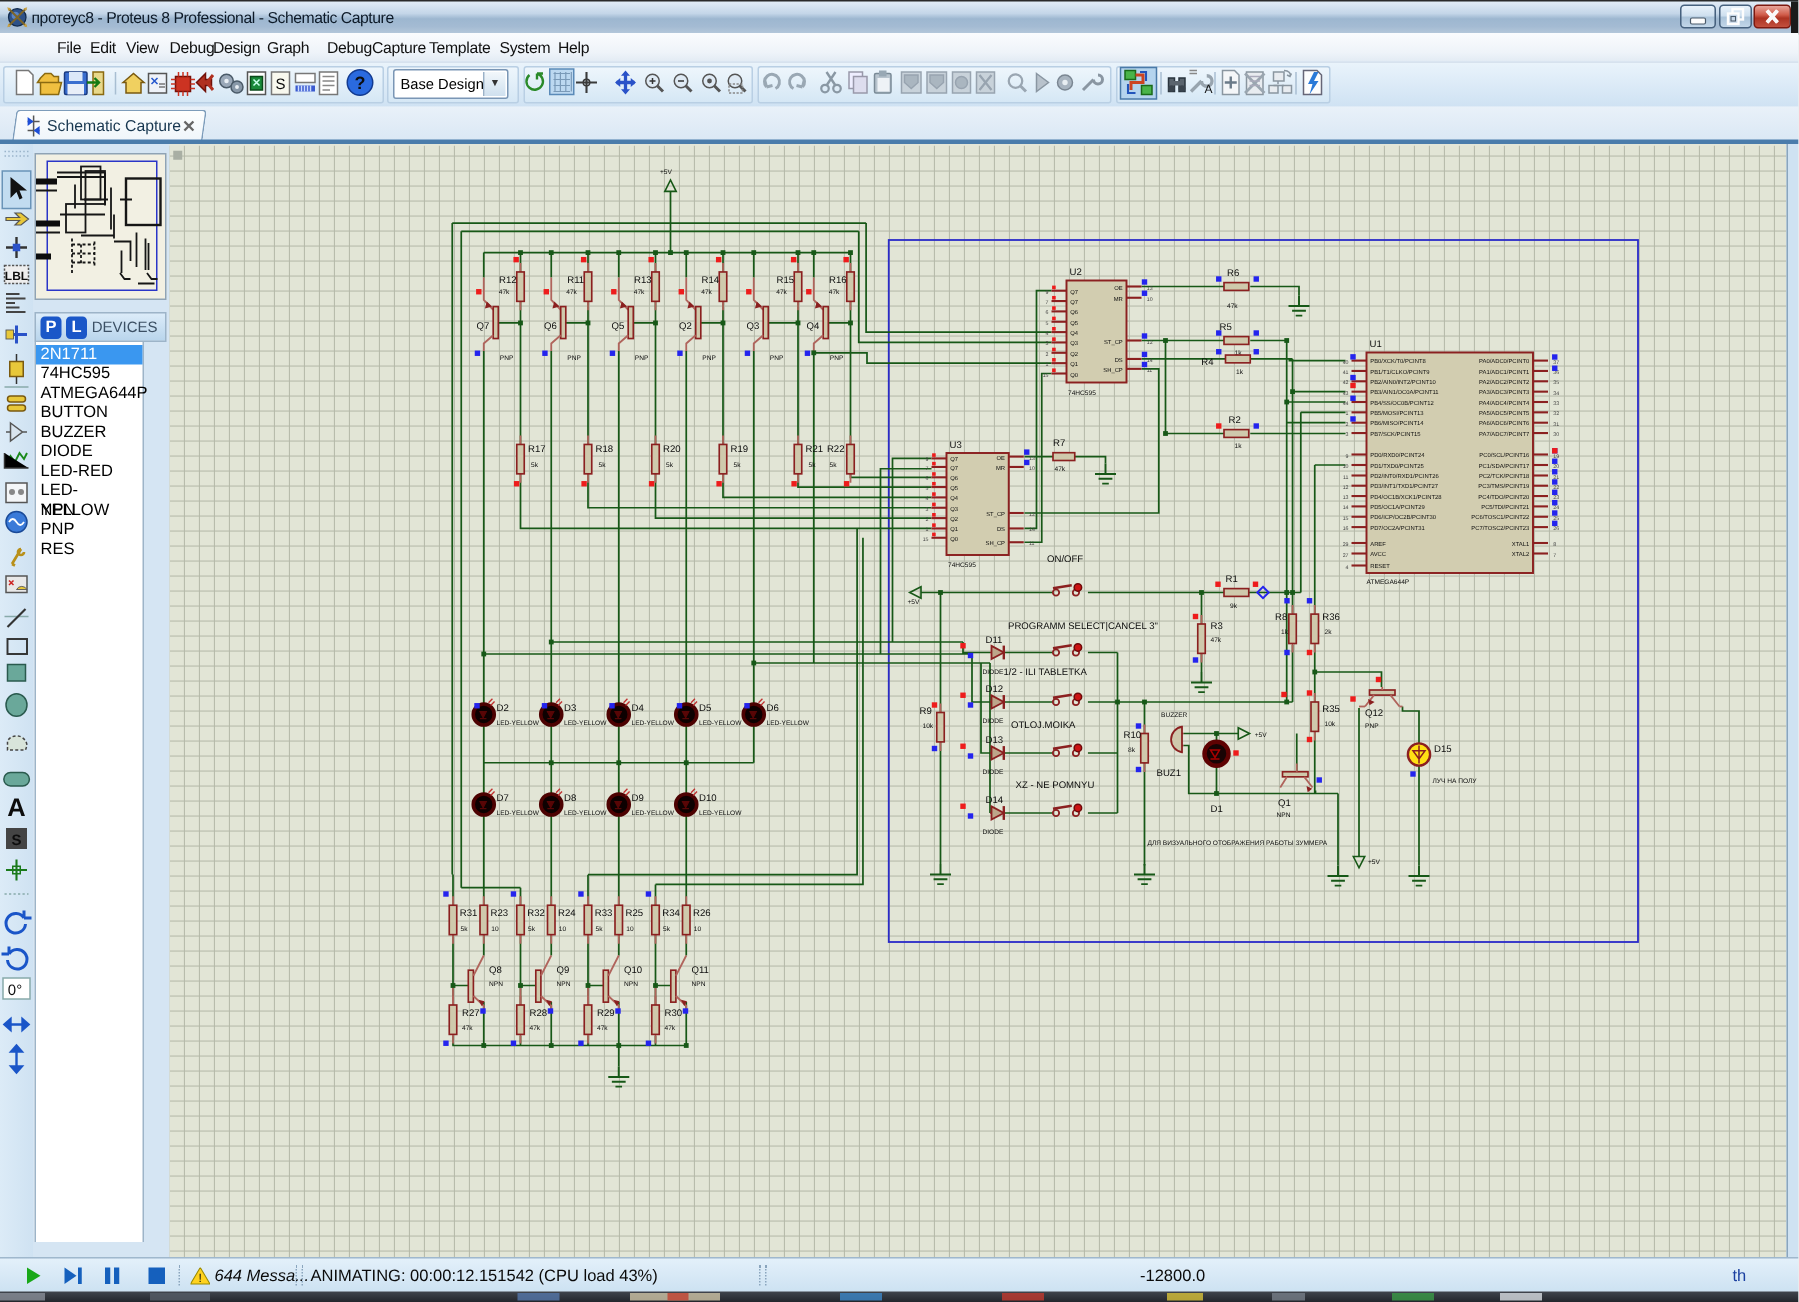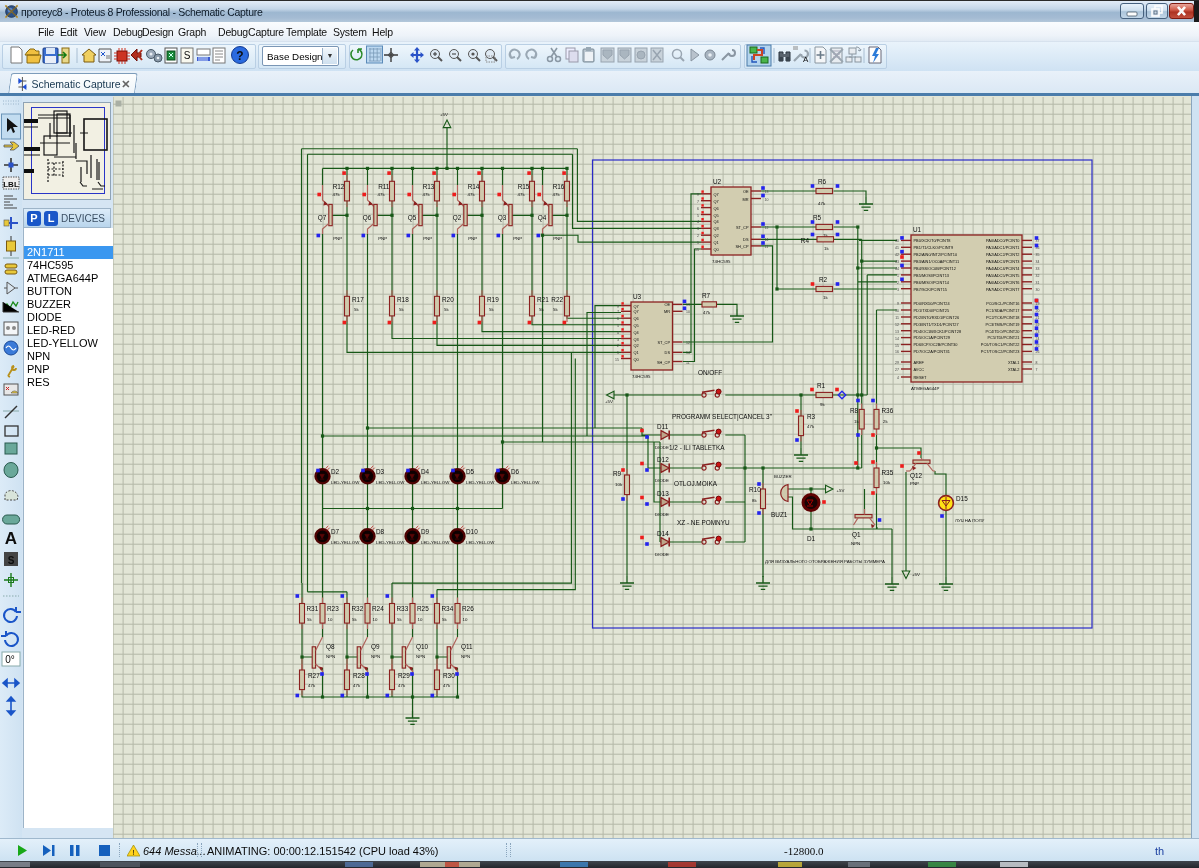--- a/index.html
+++ b/index.html
@@ -34,21 +34,21 @@
 #tab .tx{position:absolute;left:111px;top:4px;font-size:11px;color:#666;transform:skewX(8deg);font-weight:bold;}
 
 #lstrip{position:absolute;left:0;top:96px;width:22px;height:742px;
  background:linear-gradient(90deg,#dcebf7,#cfe2f2);}
 
 #lpanel{position:absolute;left:22px;top:96px;width:91px;height:742px;background:#d5e5f3;}
 #overview{position:absolute;left:1px;top:6px;width:88px;height:98px;background:#f2f0e3;border:1px solid #8fa3b5;}
 #ovrect{position:absolute;left:7px;top:4px;width:74px;height:87px;border:1px solid #2a35c8;}
 #devhdr{position:absolute;left:1px;top:112px;width:88px;height:20px;
  background:linear-gradient(#dcecf9,#b9d5ec);border:1px solid #9db4c8;}
-#devlist{position:absolute;left:1px;top:132px;width:100px;height:600px;background:#fff;border-left:1px solid #9db4c8;border-right:1px solid #9db4c8;padding-top:18px;}
+#devlist{position:absolute;left:1px;top:132px;width:73px;height:600px;background:#fff;border-left:1px solid #9db4c8;border-right:1px solid #9db4c8;padding-top:2px;}
 .dev{font-size:11px;color:#000;padding-left:3px;height:13px;line-height:13px;}
 .devsel{background:#3a97f0;color:#fff;}
 
 #canvas{position:absolute;left:113px;top:96px;width:1078px;height:742px;background:#e3e6d8;}
 #rstrip{position:absolute;left:1191px;top:96px;width:8px;height:742px;background:#cfe2f2;border-left:1px solid #8aa5bd;}
 
 #statusbar{position:absolute;left:0;top:838px;width:1199px;height:23px;
  background:linear-gradient(#e3f0fa,#cde2f2);border-top:1px solid #9fb8cd;font-size:11px;color:#0a0a0a;}
 #taskbar{position:absolute;left:0;top:861px;width:1199px;height:7px;background:linear-gradient(#40454d,#23262c);}
 .tkb{position:absolute;top:1px;height:5px;opacity:0.8;}
@@ -1064,21 +1064,21 @@
     <svg style="position:absolute;left:127px;top:6px" width="13" height="12" viewBox="0 0 13 12">
         <path d="M6.5 0 L13 11 H0 Z" fill="#ffd21e" stroke="#9a8a00" stroke-width=".7"></path>
         <text x="6.5" y="9.5" font-size="8" text-anchor="middle" fill="#000" font-family="Liberation Sans">!</text>
       </svg>
     <div style="position:absolute;left:143px;top:6px;font-style:italic;">644 Messa...</div>
     <div style="position:absolute;left:197px;top:4px;width:1px;height:14px;border-left:1px dotted #8aa5bd"></div>
     <div style="position:absolute;left:201px;top:4px;width:1px;height:14px;border-left:1px dotted #8aa5bd"></div>
     <div style="position:absolute;left:207px;top:6px;">ANIMATING: 00:00:12.151542 (CPU load 43%)</div>
     <div style="position:absolute;left:506px;top:4px;width:1px;height:14px;border-left:1px dotted #8aa5bd"></div>
     <div style="position:absolute;left:510px;top:4px;width:1px;height:14px;border-left:1px dotted #8aa5bd"></div>
-    <div style="position:absolute;left:784px;top:6px;font-family:Liberation Serif, serif;">-12800.0</div>
+    <div style="position:absolute;left:760px;top:6px;">-12800.0</div>
     <div style="position:absolute;left:1146px;top:23px;">-2600.0</div>
     <div style="position:absolute;left:1155px;top:6px;color:#1a3fa0;">th</div>
   </div>
   <div id="taskbar">
     <div class="tkb" style="left:0;width:30px;background:#8a8f98"></div>
     <div class="tkb" style="left:100px;width:40px;background:#555c66"></div>
     <div class="tkb" style="left:345px;width:28px;background:#5577aa"></div>
     <div class="tkb" style="left:420px;width:60px;background:#cfc6a8"></div>
     <div class="tkb" style="left:445px;width:14px;background:#c04030"></div>
     <div class="tkb" style="left:560px;width:28px;background:#3d87c8"></div>

